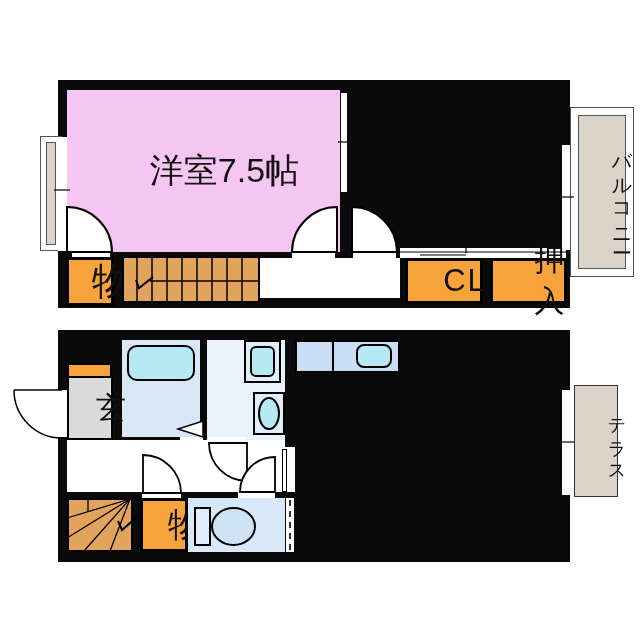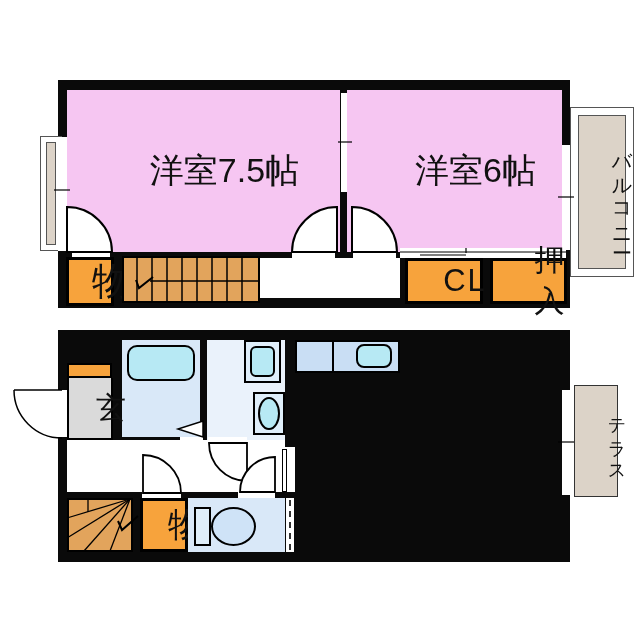--- a/index.html
+++ b/index.html
@@ -34,23 +34,20 @@
   <div class="abs white" style="left:40px;top:136px;width:22px;height:115px;border:1px solid #555;"></div>
   <div class="abs beige" style="left:46px;top:142px;width:10px;height:103px;"></div>
 
   <div class="abs white" style="left:570px;top:107px;width:64px;height:170px;border:1px solid #555;"></div>
   <div class="abs beige lbl vert" style="left:578px;top:115px;width:48px;height:154px;font-size:20px;">
     <span>バルコニー</span>
   </div>
 
   <div class="abs room-pink lbl" style="left:67px;top:90px;width:273px;height:162px;font-size:34px;">
     <span>洋室7.5帖</span>
-  </div>
-  <div class="abs room-pink lbl" style="left:347px;top:90px;width:215px;height:162px;font-size:34px;">
-    <span>洋室6帖</span>
   </div>
 
   <div class="abs white" style="left:58px;top:137px;width:9px;height:114px;"></div>
   <div class="abs white" style="left:562px;top:145px;width:8px;height:105px;"></div>
   <div class="abs white" style="left:341px;top:93px;width:6px;height:99px;"></div>
 
   <div class="abs white" style="left:260px;top:258px;width:140px;height:40px;"></div>
   <div class="abs white" style="left:72px;top:250px;width:38px;height:8px;"></div>
   <div class="abs white" style="left:292px;top:250px;width:43px;height:8px;"></div>
   <div class="abs white" style="left:353px;top:250px;width:43px;height:8px;"></div>

